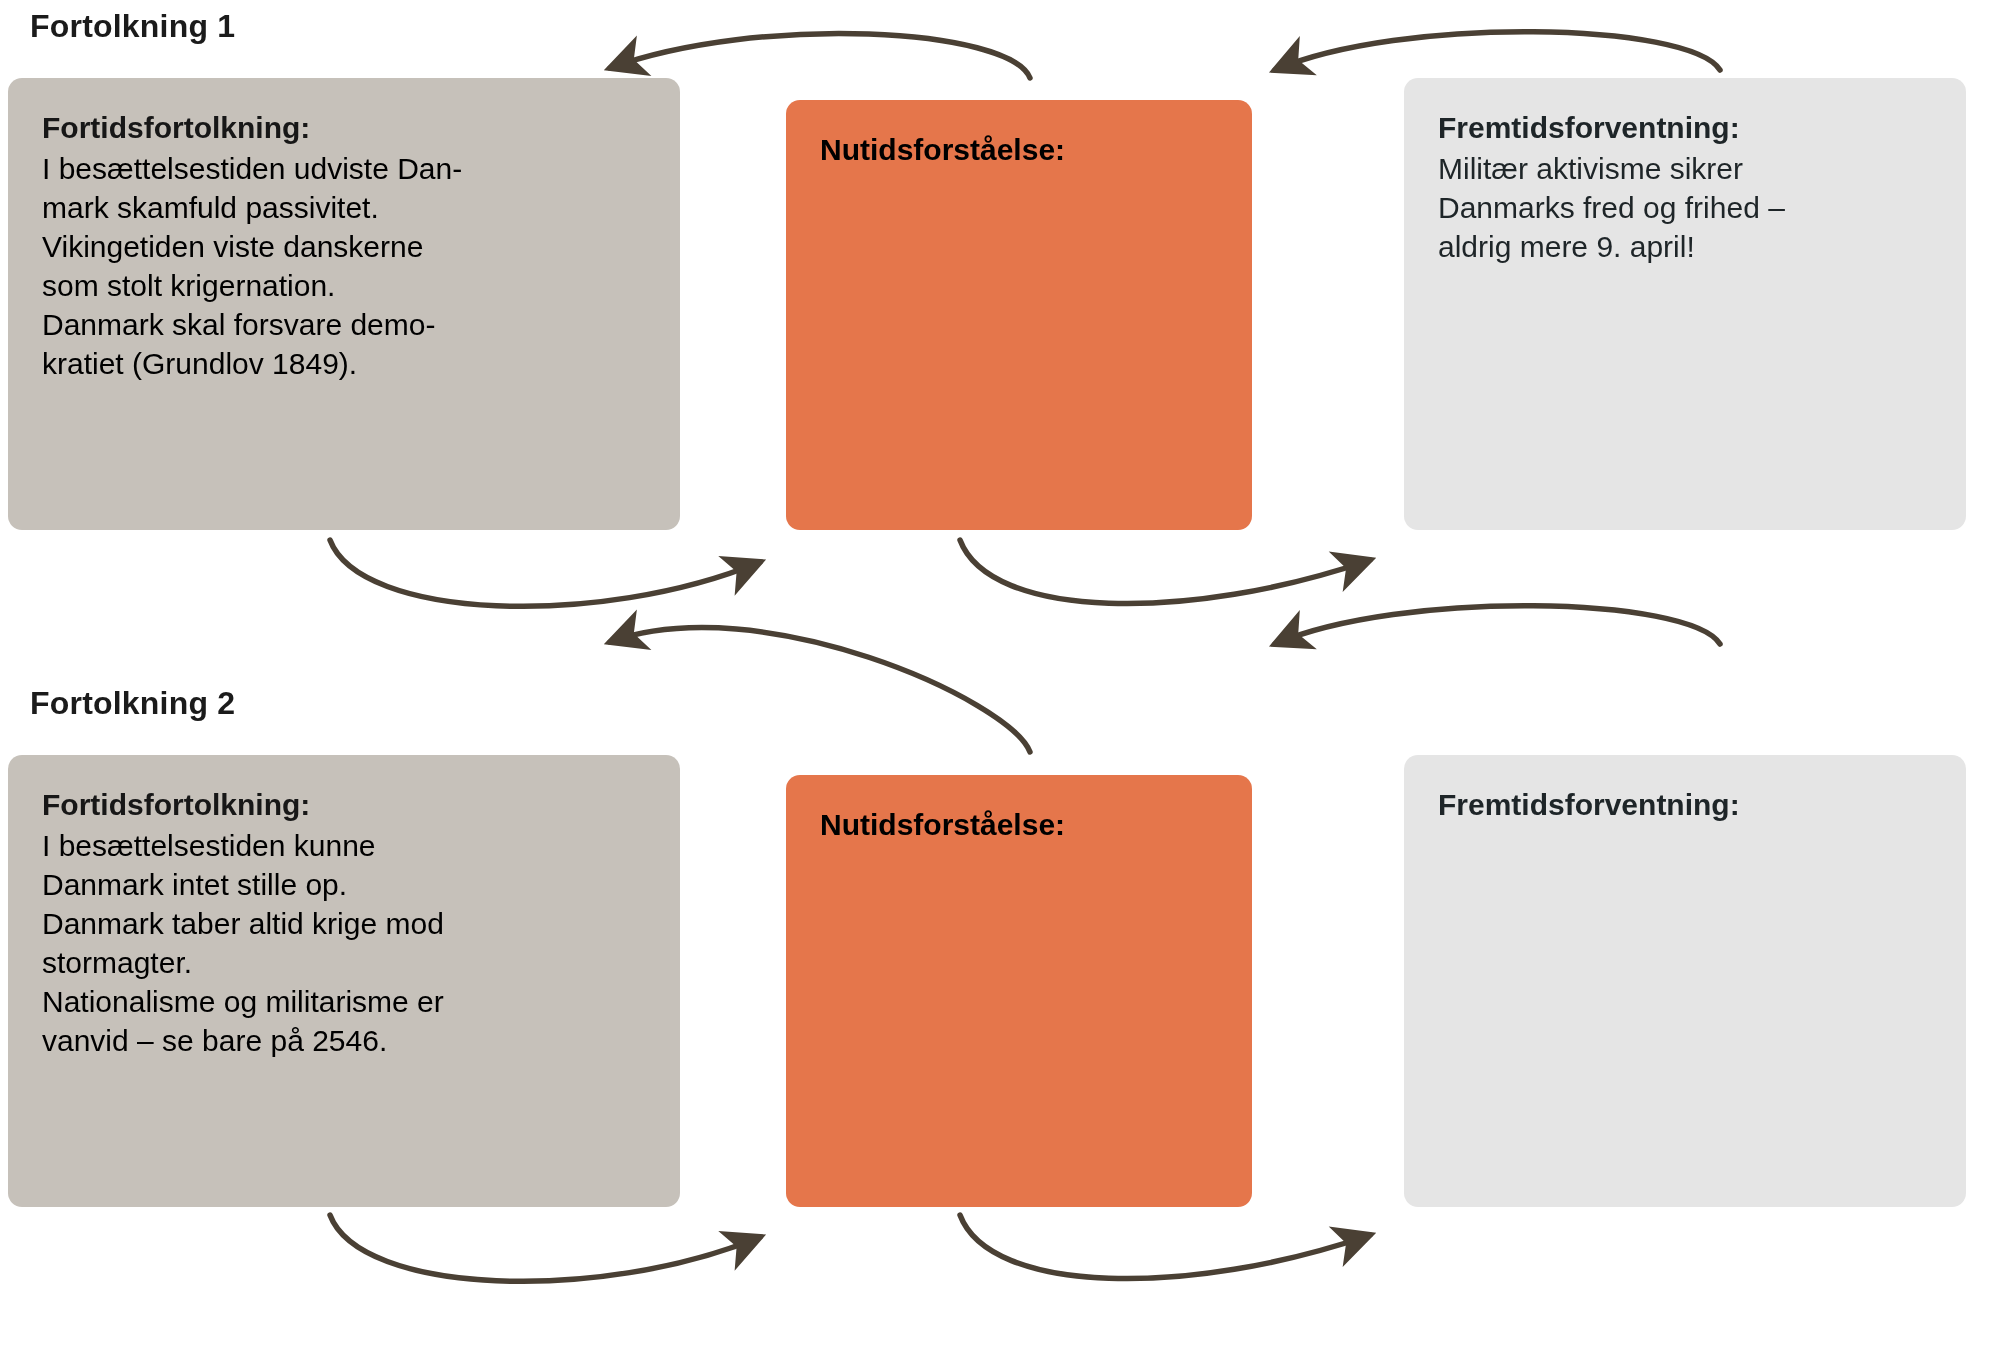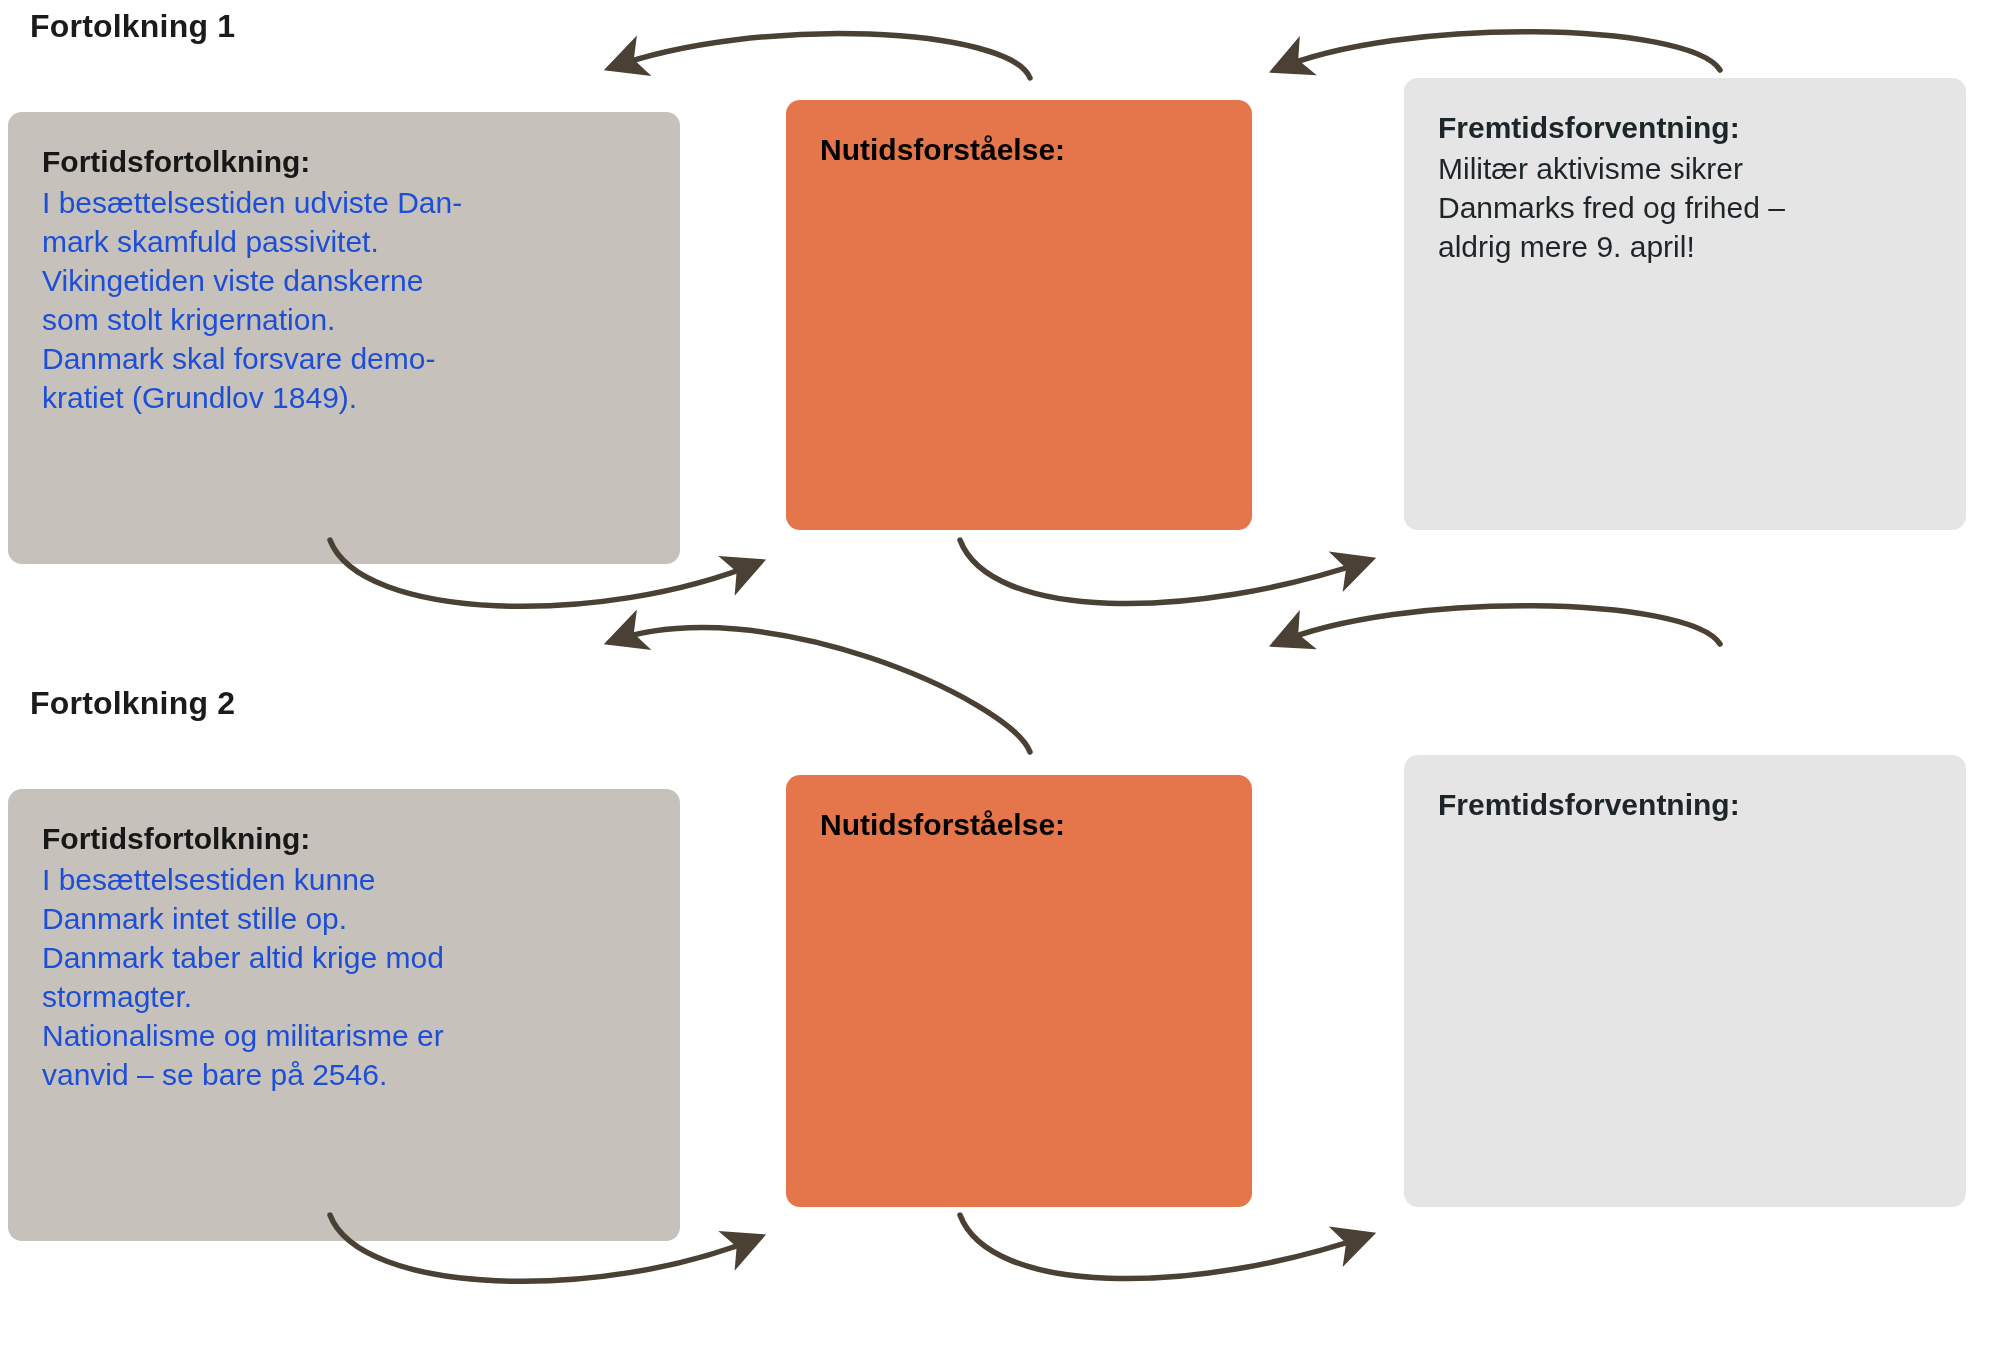--- a/index.html
+++ b/index.html
@@ -42,36 +42,36 @@
     letter-spacing: 0.2px;
     white-space: nowrap;
   }
   .box {
     position: absolute;
     border-radius: 14px;
     box-sizing: border-box;
     padding: 30px 34px 26px 34px;
     z-index: 2;
   }
-  .box-gray   { background: #c6c1ba; margin-top: 34px; }
+  .box-gray   { background: #c6c1ba; }
   .box-orange { background: #e5764b; }
   .box-blue   { background: #e5e5e5; }
 
   .box-head {
     font-size: 30px;
     font-weight: bold;
     color: #171717;
     line-height: 1.30;
     margin: 0 0 2px 0;
     white-space: nowrap;
   }
   .box-body {
     font-size: 30px;
     font-weight: normal;
-    color: #1d4ed8;
+    color: #000000;
     line-height: 1.30;
     margin: 0;
     white-space: pre-line;
   }
   .box-blue .box-head, .box-blue .box-body { color: #1e2528; }
   .box-orange .box-head, .box-orange .box-body { color: #000000; }
 </style>
 </head>
 <body>
 

